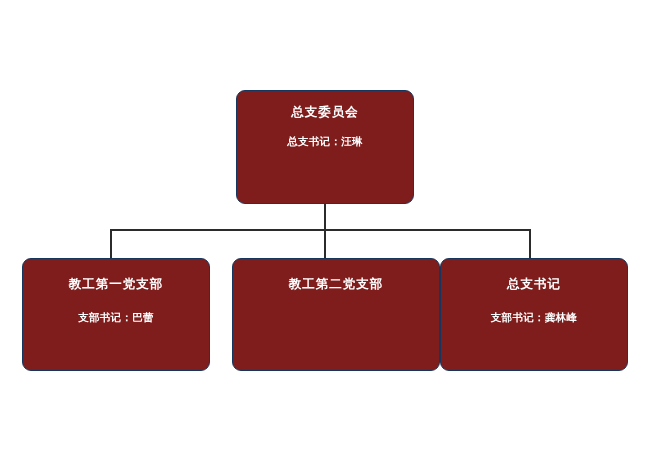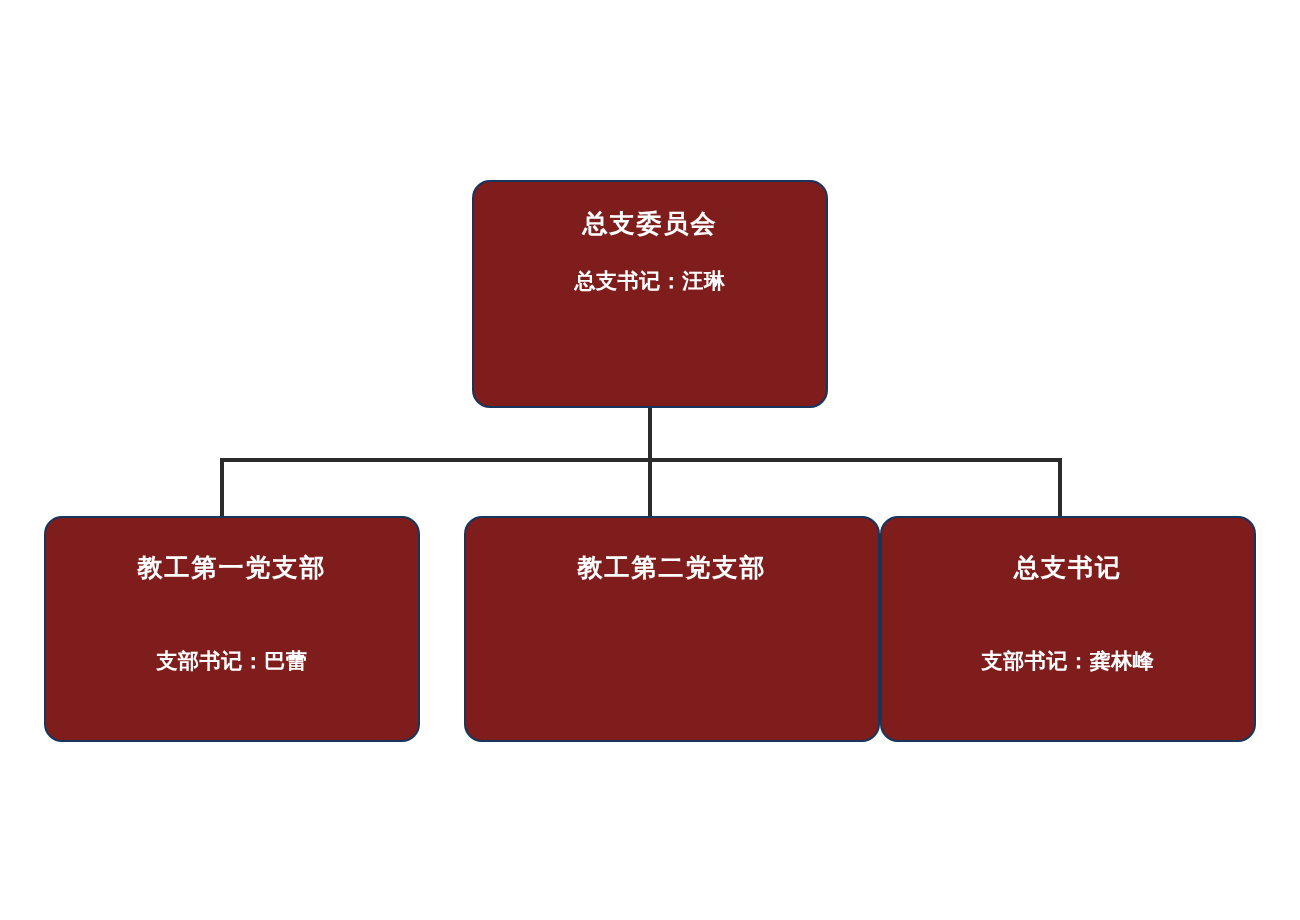--- a/index.html
+++ b/index.html
@@ -76,21 +76,21 @@
   }
   #node-root .node-lines {
     margin-top: 14px;
   }
 
   
   .node-child .node-title {
     margin-top: 18px;
   }
   .node-child .node-lines {
-    margin-top: 32px;
+    margin-top: 18px;
   }
   #node-branch-1 {
     left: 22px;
     top: 258px;
     width: 188px;
     height: 113px;
   }
   #node-branch-2 {
     left: 232px;
     top: 258px;

